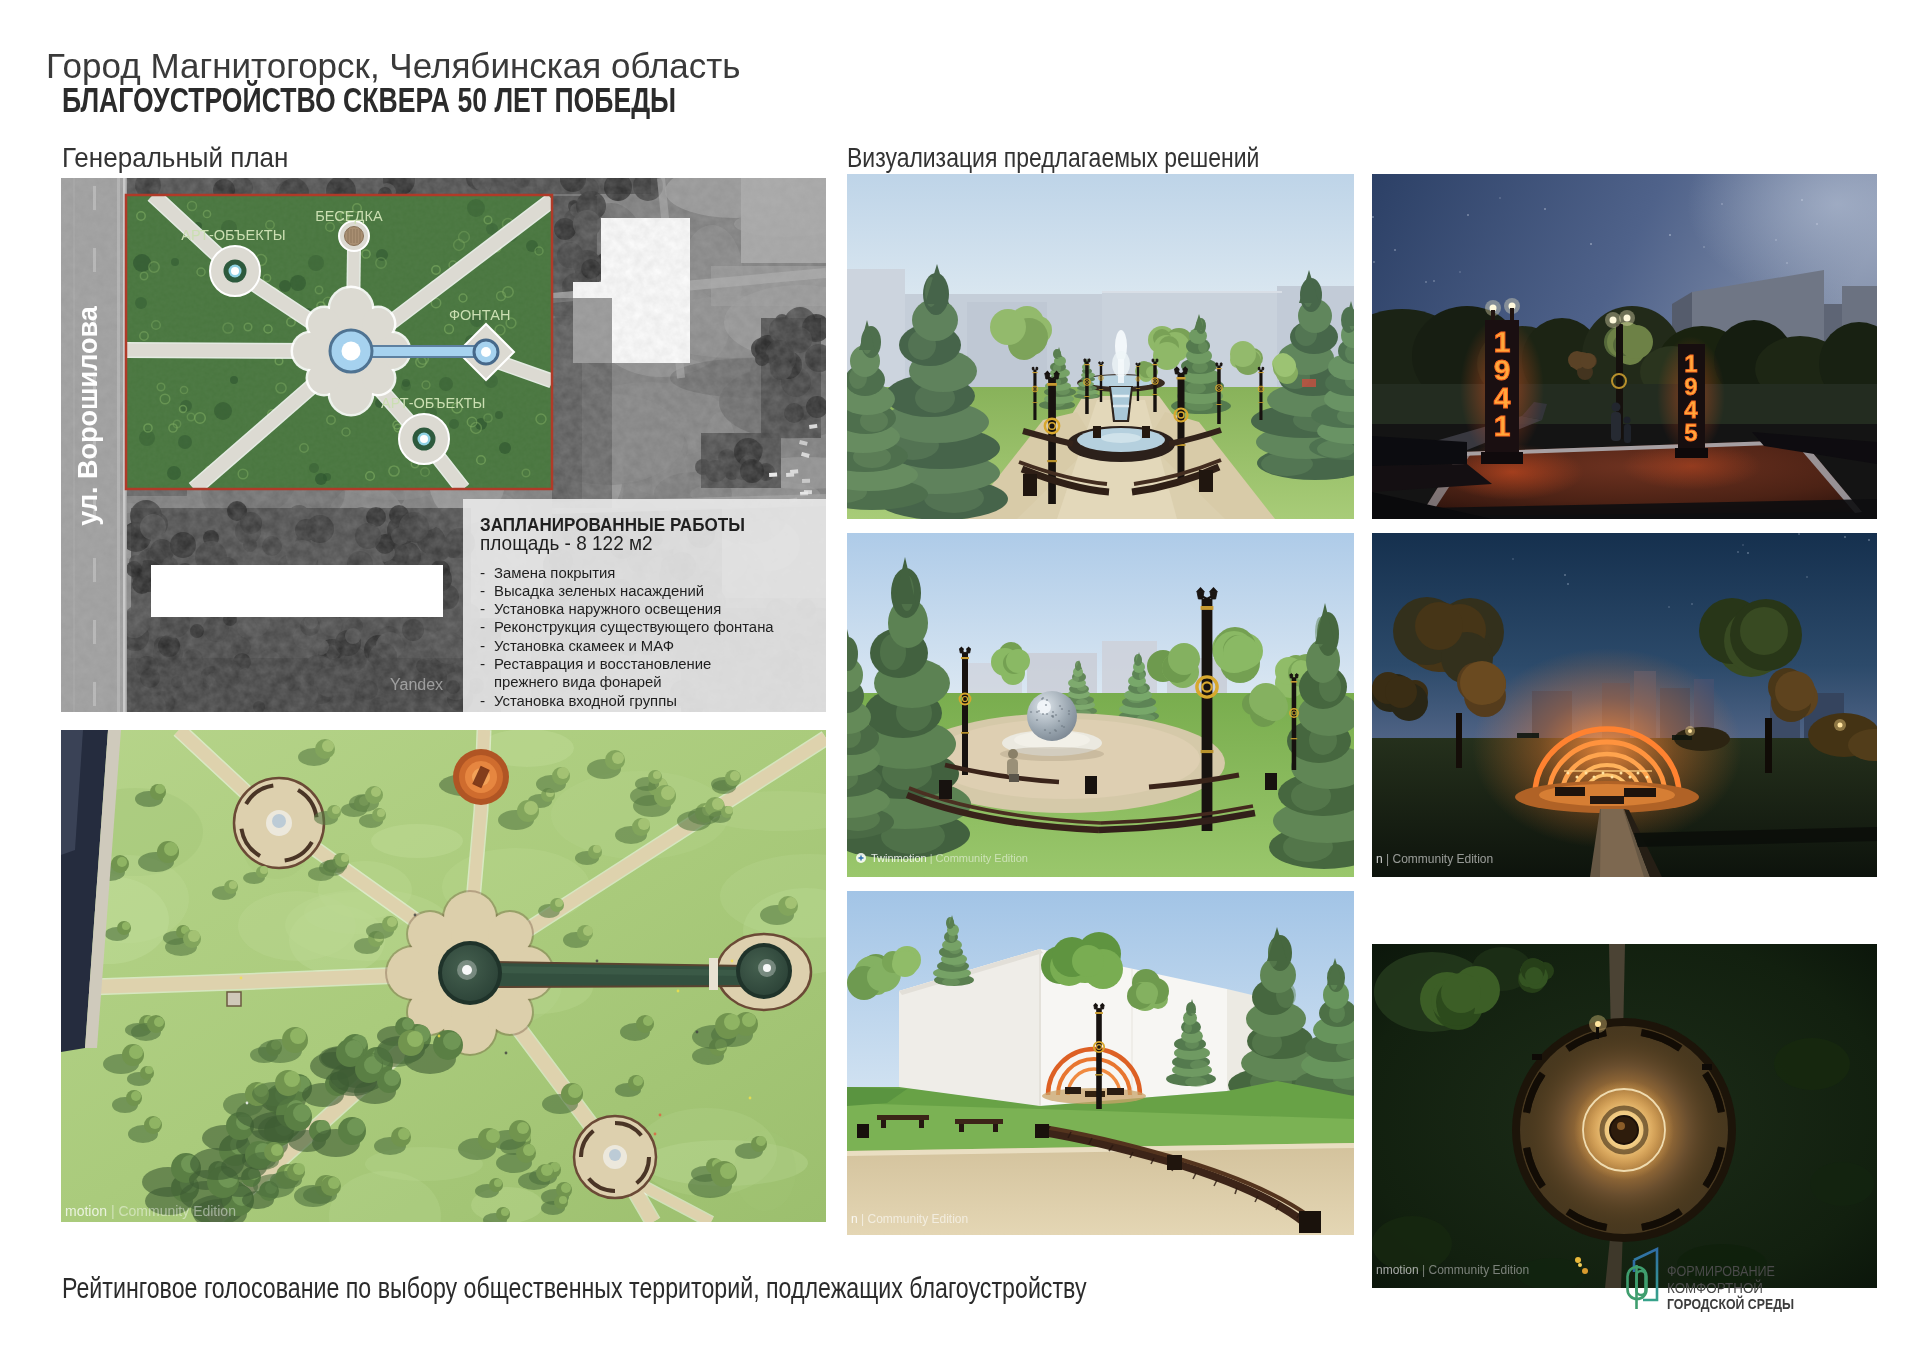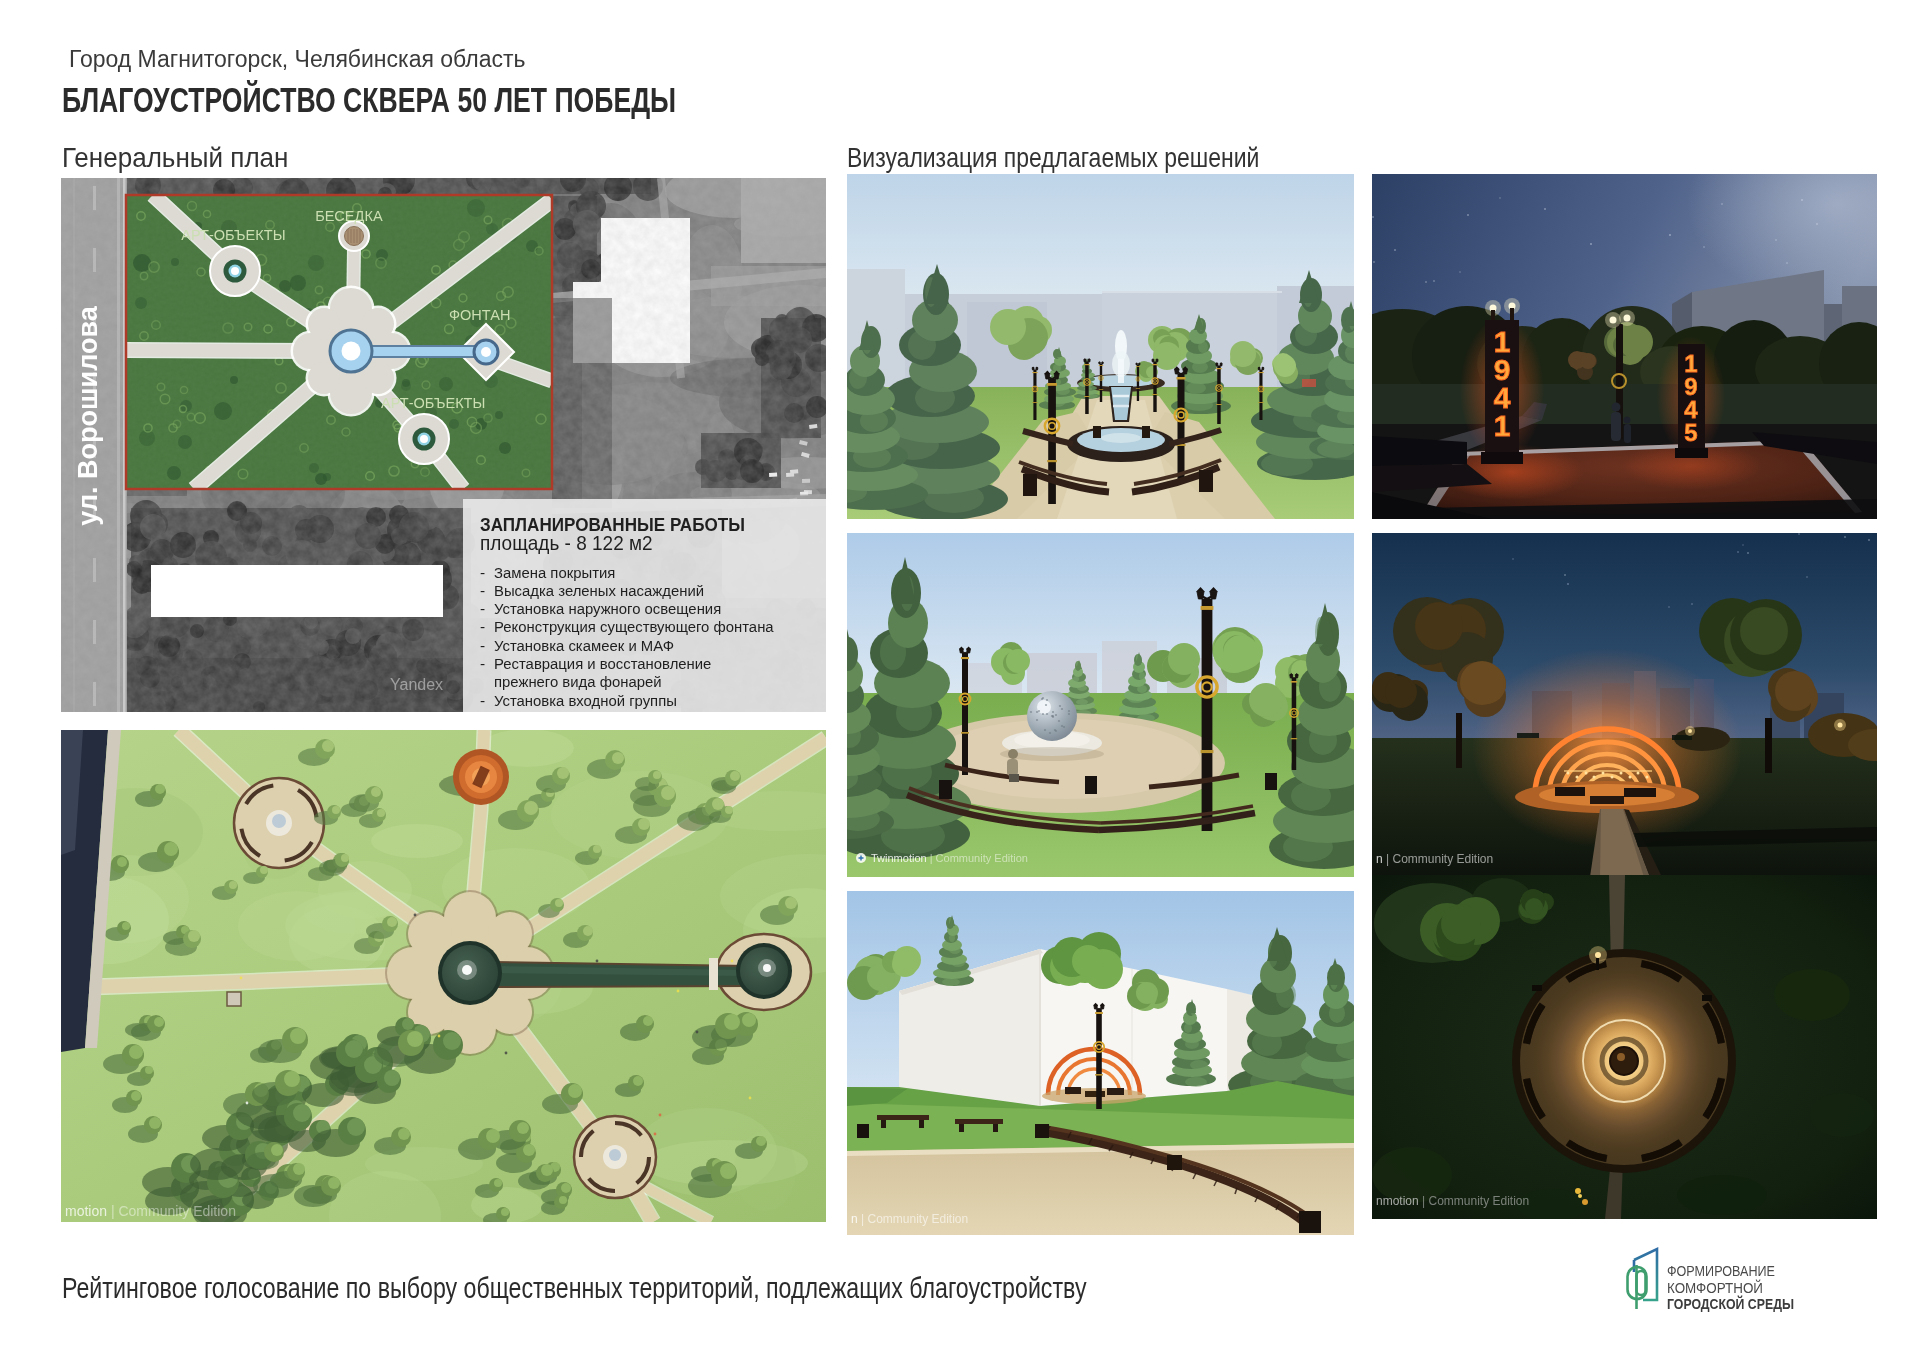--- a/index.html
+++ b/index.html
@@ -4,21 +4,21 @@
 <style>
   html,body{margin:0;padding:0;background:#fff;}
   body{width:1920px;height:1358px;position:relative;overflow:hidden;
        font-family:"Liberation Sans", sans-serif;color:#2d2d2d;}
   .abs{position:absolute;}
   svg{display:block;}
 </style>
 </head>
 <body>
 
-<div class="abs" style="left:69px;top:46px;font-size:23px;color:#3a3a3a;">Город Магнитогорск, Челябинская область</div>
+<div class="abs" style="left:46px;top:46px;font-size:35px;color:#3a3a3a;">Город Магнитогорск, Челябинская область</div>
 
 <div class="abs" style="left:62px;top:80px;font-size:35px;font-weight:bold;color:#2b2b2b;transform:scaleX(.76);transform-origin:0 0;white-space:nowrap;">БЛАГОУСТРОЙСТВО СКВЕРА 50 ЛЕТ ПОБЕДЫ</div>
 
 <div class="abs" style="left:62px;top:142px;font-size:28px;color:#333;transform:scaleX(.93);transform-origin:0 0;">Генеральный план</div>
 
 <div class="abs" style="left:847px;top:142px;font-size:28px;color:#333;transform:scaleX(.82);transform-origin:0 0;white-space:nowrap;">Визуализация предлагаемых решений</div>
 
 <div class="abs" style="left:61px;top:178px;width:765px;height:534px;">
 <svg width="765" height="534" viewBox="0 0 765 534">
 <defs>
@@ -2321,21 +2321,21 @@
 <rect x="34" y="229" width="5" height="8" fill="#241610"></rect>
       <rect x="72" y="229" width="5" height="8" fill="#241610"></rect>
 <rect x="108" y="228" width="48" height="5" fill="#3c2418"></rect>
 <rect x="112" y="233" width="5" height="8" fill="#241610"></rect>
       <rect x="146" y="233" width="5" height="8" fill="#241610"></rect>
 <rect x="10" y="233" width="12" height="14" fill="#17100c"></rect>
 <text x="4" y="332" font-size="12" fill="#ffffff" opacity="0.85">n <tspan opacity="0.7">| Community Edition</tspan></text>
 </svg>
 </div>
 
-<div class="abs" style="left:1372px;top:875px;width:505px;height:344px;">
+<div class="abs" style="left:1372px;top:944px;width:505px;height:344px;">
 <svg width="505" height="344" viewBox="0 0 505 344">
 <defs>
 <radialGradient id="nightbg" cx="0.5" cy="0.5" r="0.75">
  <stop offset="0" stop-color="#1c2c18"></stop>
           <stop offset="0.7" stop-color="#12200f"></stop>
           <stop offset="1" stop-color="#0a140a"></stop>
 </radialGradient>
 <radialGradient id="circleglow" cx="0.5" cy="0.5" r="0.5">
  <stop offset="0" stop-color="#f6bd60"></stop>
           <stop offset="0.28" stop-color="#bd8440"></stop>

